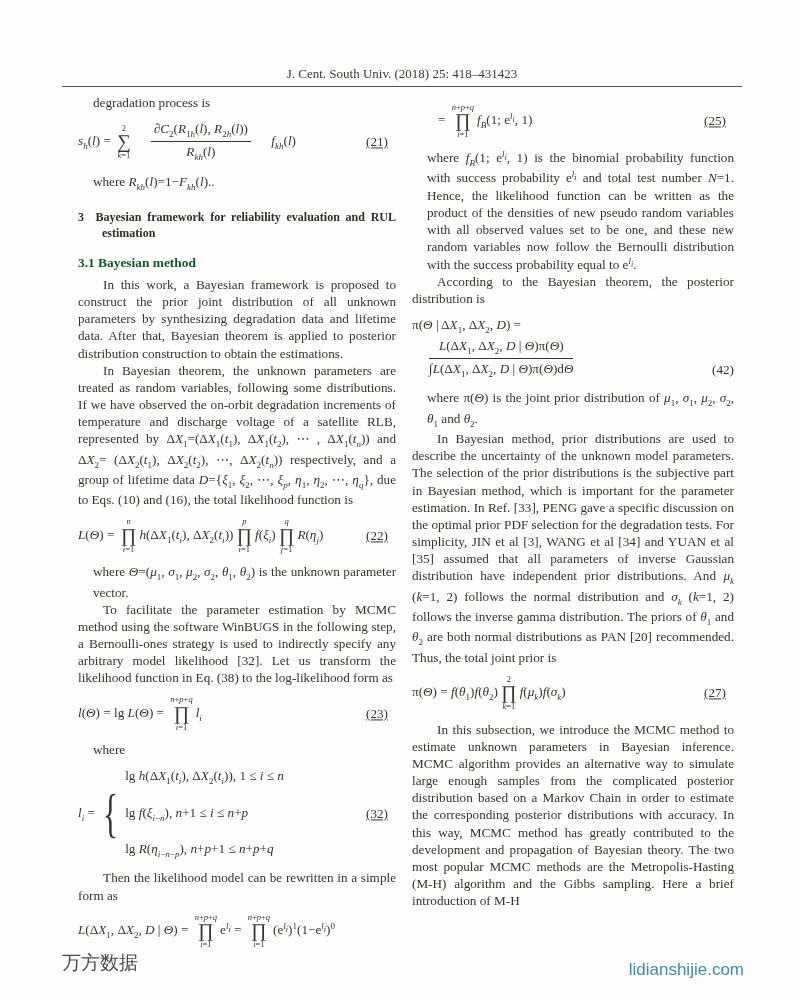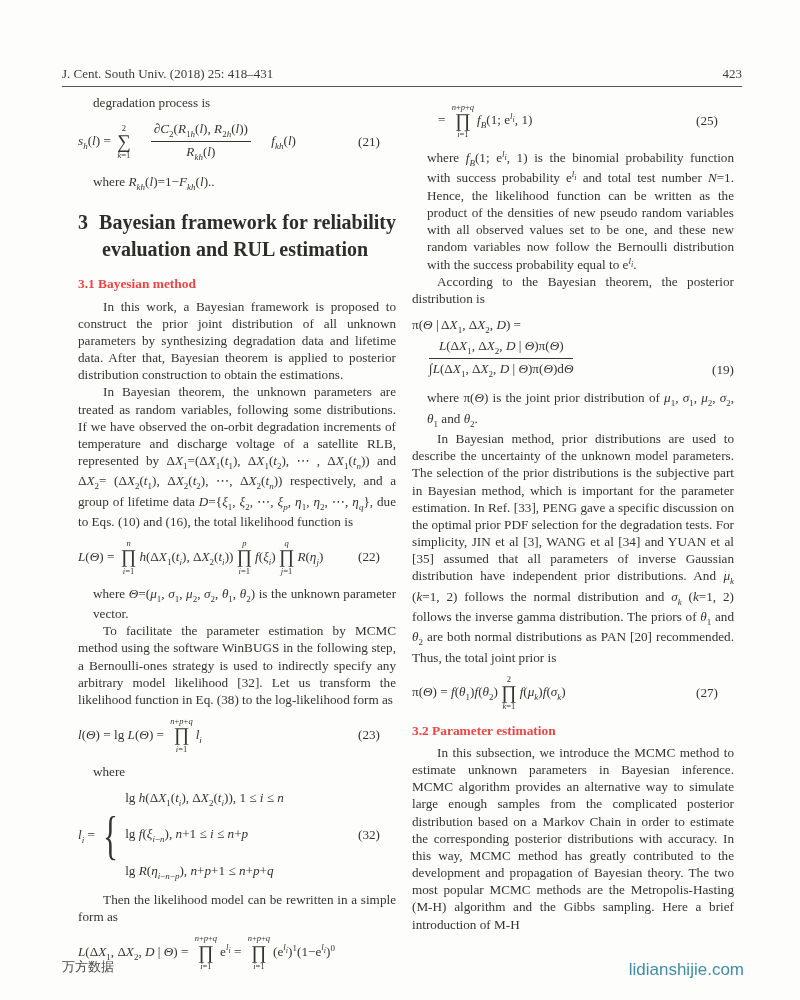--- a/index.html
+++ b/index.html
@@ -8,62 +8,62 @@
     background:#f2f2f0;
     font-family:"Liberation Serif","DejaVu Serif",serif;
     color:#35342f;
   }
   .page{
     position:relative;width:800px;height:1000px;background:#fdfdfb;overflow:hidden;
   }
   
   .header{
     position:absolute;left:62px;right:58px;top:66px;
-    display:flex;justify-content:space-between;align-items:flex-end;
+    display:flex;justify-content:center;align-items:flex-end;
     font-size:13px;color:#3c3b36;
     border-bottom:1.5px solid #55544e;padding-bottom:4px;
   }
   
   .col{
     position:absolute;top:94px;width:318px;
     font-size:13.2px;line-height:1.3;text-align:justify;
   }
   .col-left{left:78px;}
   .col-right{left:412px;width:322px;}
   .para{margin:0;text-indent:1.9em;}
   .para.noindent{text-indent:0;margin-left:15px;}
   
   .section-h{
-    font-weight:bold;font-size:20px;line-height:1.35;
+    font-weight:bold;font-size:12px;line-height:1.35;
     padding-left:24px;text-indent:-24px;text-align:justify;
     margin:16px 0 12px 0;color:#2e2d28;
   }
-  .subsection-h{font-weight:bold;font-size:13.4px;margin:10px 0 5px 0;text-align:left;color:#ef4444;}
+  .subsection-h{font-weight:bold;font-size:13.4px;margin:10px 0 5px 0;text-align:left;color:#14532d;}
   
   .eq{position:relative;margin:9px 0;padding-right:38px;text-align:left;}
-  .eq .eqno{position:absolute;right:16px;top:50%;transform:translateY(-50%);font-style:normal;}
+  .eq .eqno{position:absolute;right:8px;top:50%;transform:translateY(-50%);font-style:normal;text-decoration:underline;}
   .eq.no-num{padding-right:0;}
   .eq26-group{position:relative;margin:9px 0;padding-right:38px;text-align:left;}
   .eq26-group .eqno{position:absolute;right:0;bottom:2px;}
   .eq26-line2{margin-top:3px;padding-left:14px;}
   .eq25-indent{padding-left:26px;}
   .bigop{display:inline-flex;flex-direction:column;align-items:center;vertical-align:middle;margin:0 3px;line-height:1;}
   .bigop .lim{font-size:8.5px;line-height:1.1;}
   .bigop .op{font-size:19px;line-height:0.95;}
   .frac{display:inline-block;vertical-align:middle;text-align:center;margin:0 17px;}
   .frac .num{display:block;border-bottom:1px solid #35342f;padding:0 3px 1px 3px;}
   .frac .den{display:block;padding-top:1px;}
   .cases{display:inline-flex;align-items:center;vertical-align:middle;}
   .cases .brace{font-size:52px;line-height:0.8;margin-right:2px;transform:scaleX(0.6);font-weight:300;}
   .cases .rows{display:inline-flex;flex-direction:column;gap:16px;text-align:left;}
   sub,sup{font-size:9px;}
   sub sub, sup sub, sub sup, sup sup{font-size:8px;}
   
   .watermark{
-    position:absolute;left:62px;bottom:24px;font-size:13px;color:#4a4a46;
+    position:absolute;left:62px;bottom:24px;font-size:19px;color:#4a4a46;
     font-family:"DejaVu Sans","Liberation Sans",sans-serif;
   }
   .site-link{
     position:absolute;right:56px;bottom:20px;font-size:17px;
     font-family:"Liberation Sans","DejaVu Sans",sans-serif;
     text-decoration:none;
     padding-left:24px;
   }
 </style>
 </head>
@@ -163,36 +163,35 @@
             <span class="lim"><i>i</i>=1</span>
           </span><i>f<sub>B</sub></i>(1; e<sup><i>l<sub>i</sub></i></sup>, 1)</span>
       <span class="eqno">(25)</span>
     </div>
 
     <p class="para noindent">where <i>f<sub>B</sub></i>(1; e<sup><i>l<sub>i</sub></i></sup>, 1) is the binomial probability function with success probability e<sup><i>l<sub>i</sub></i></sup> and total test number <i>N</i>=1. Hence, the likelihood function can be written as the product of the densities of new pseudo random variables with all observed values set to be one, and these new random variables now follow the Bernoulli distribution with the success probability equal to e<sup><i>l<sub>i</sub></i></sup>.</p>
     <p class="para">According to the Bayesian theorem, the posterior distribution is</p>
 
     <div class="eq26-group">
       <div>π(<i>Θ</i> | Δ<i>X</i><sub>1</sub>, Δ<i>X</i><sub>2</sub>, <i>D</i>) = <span class="frac"><span class="num"><i>L</i>(Δ<i>X</i><sub>1</sub>, Δ<i>X</i><sub>2</sub>, <i>D</i> | <i>Θ</i>)π(<i>Θ</i>)</span><span class="den">∫<i>L</i>(Δ<i>X</i><sub>1</sub>, Δ<i>X</i><sub>2</sub>, <i>D</i> | <i>Θ</i>)π(<i>Θ</i>)d<i>Θ</i></span></span></div>
-      <span class="eqno">(19)</span>
+      <span class="eqno">(42)</span>
     </div>
 
     <p class="para noindent">where π(<i>Θ</i>) is the joint prior distribution of <i>μ</i><sub>1</sub>, <i>σ</i><sub>1</sub>, <i>μ</i><sub>2</sub>, <i>σ</i><sub>2</sub>, <i>θ</i><sub>1</sub> and <i>θ</i><sub>2</sub>.</p>
     <p class="para">In Bayesian method, prior distributions are used to describe the uncertainty of the unknown model parameters. The selection of the prior distributions is the subjective part in Bayesian method, which is important for the parameter estimation. In Ref. [33], PENG gave a specific discussion on the optimal prior PDF selection for the degradation tests. For simplicity, JIN et al [3], WANG et al [34] and YUAN et al [35] assumed that all parameters of inverse Gaussian distribution have independent prior distributions. And <i>μ<sub>k</sub></i> (<i>k</i>=1, 2) follows the normal distribution and <i>σ<sub>k</sub></i> (<i>k</i>=1, 2) follows the inverse gamma distribution. The priors of <i>θ</i><sub>1</sub> and <i>θ</i><sub>2</sub> are both normal distributions as PAN [20] recommended. Thus, the total joint prior is</p>
 
     <div class="eq">
       <span>π(<i>Θ</i>) = <i>f</i>(<i>θ</i><sub>1</sub>)<i>f</i>(<i>θ</i><sub>2</sub>)<span class="bigop">
             <span class="lim">2</span>
             <span class="op">∏</span>
             <span class="lim"><i>k</i>=1</span>
           </span><i>f</i>(<i>μ<sub>k</sub></i>)<i>f</i>(<i>σ<sub>k</sub></i>)</span>
       <span class="eqno">(27)</span>
     </div>
 
-    <h3 class="subsection-h">3.2 Parameter estimation</h3>
 
     <p class="para">In this subsection, we introduce the MCMC method to estimate unknown parameters in Bayesian inference. MCMC algorithm provides an alternative way to simulate large enough samples from the complicated posterior distribution based on a Markov Chain in order to estimate the corresponding posterior distributions with accuracy. In this way, MCMC method has greatly contributed to the development and propagation of Bayesian theory. The two most popular MCMC methods are the Metropolis-Hasting (M-H) algorithm and the Gibbs sampling. Here a brief introduction of M-H</p>
   </div>
 
   <div class="watermark">万方数据</div>
   <a href="#" class="site-link" style="color: rgb(63, 140, 168);">lidianshijie.com</a>
 
 </div>
 
 </body></html>

